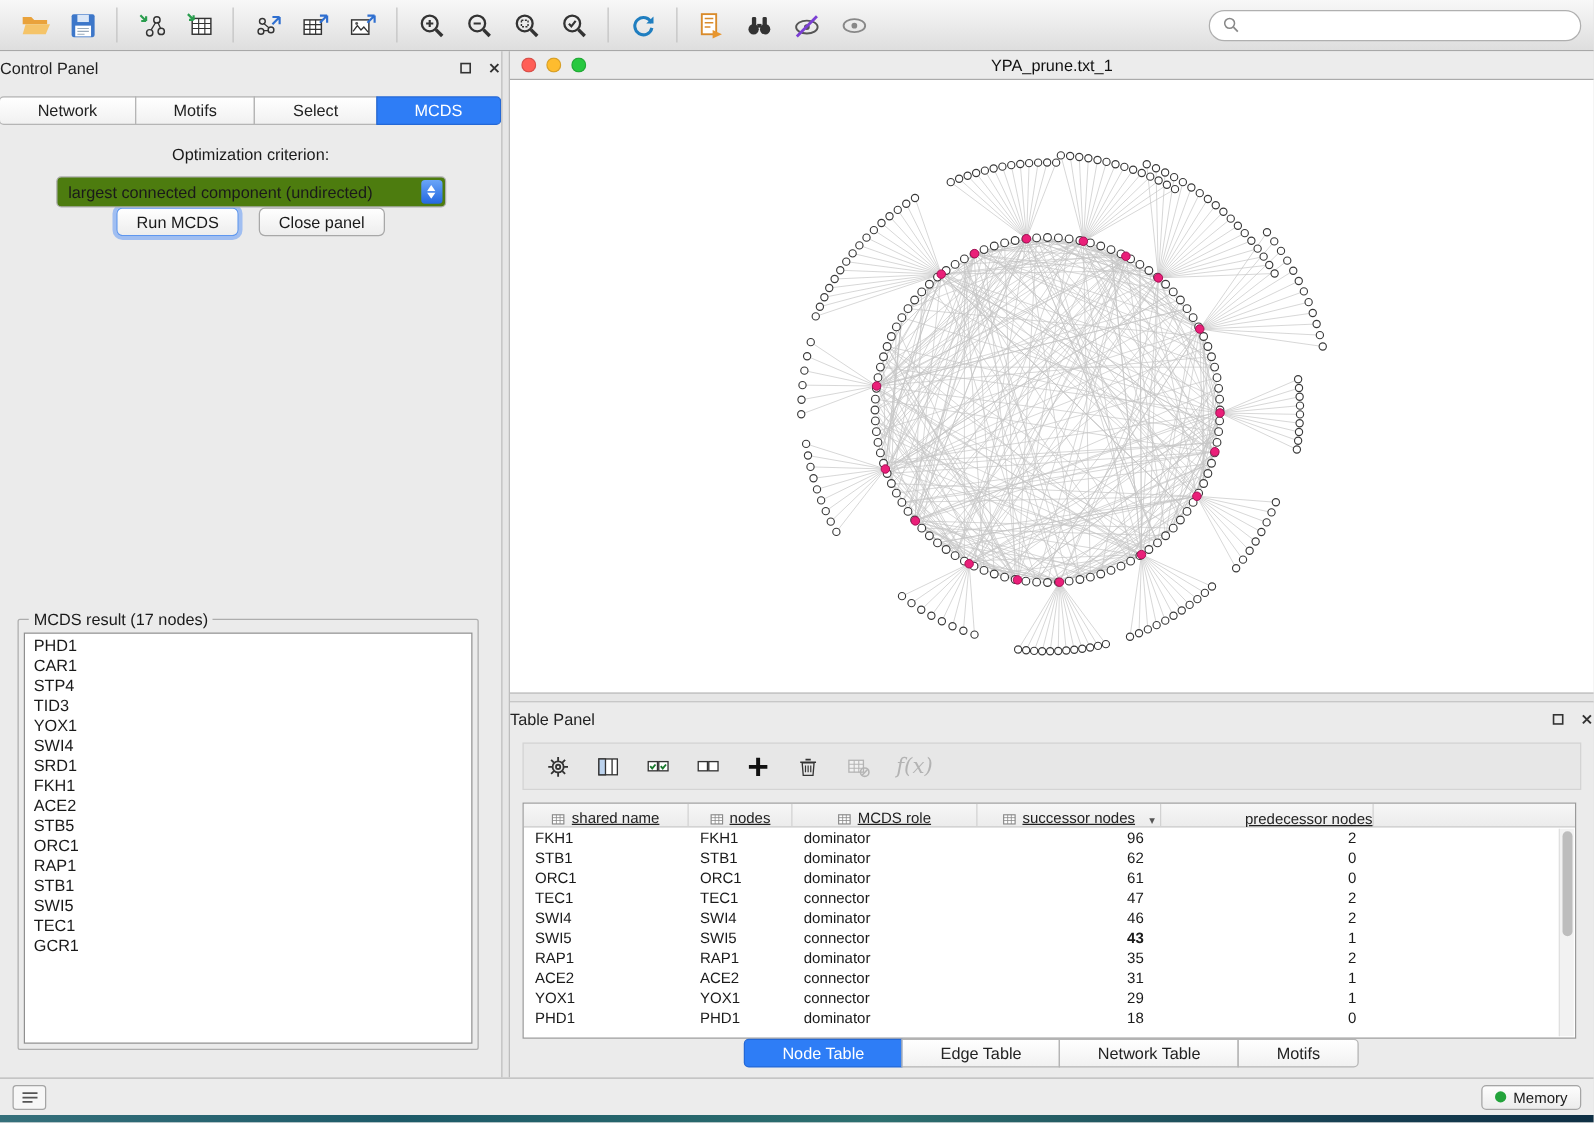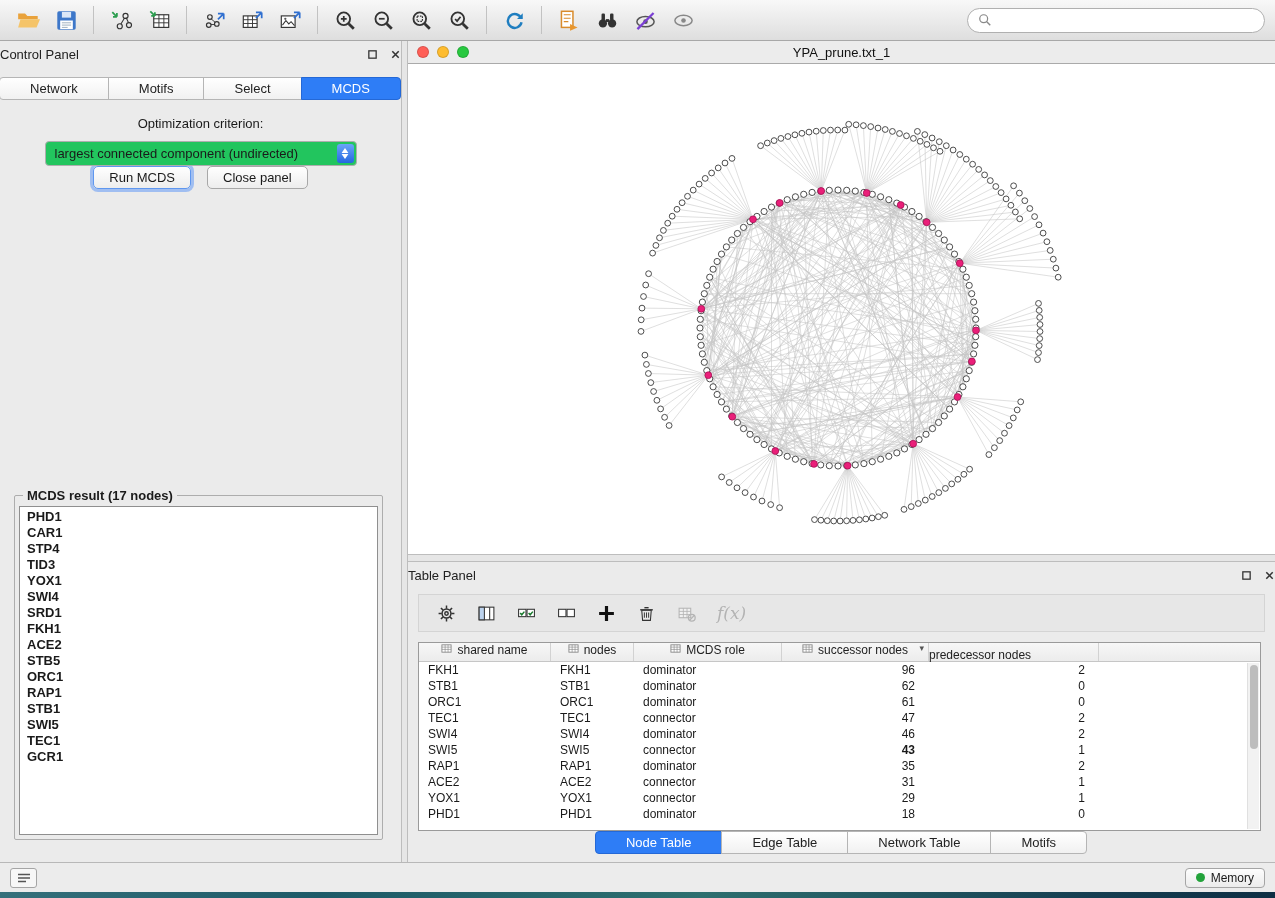--- a/index.html
+++ b/index.html
@@ -19,26 +19,26 @@
 .panel-header{height:26px;display:flex;align-items:center;padding:0 0;font-size:13px;color:#222;}
 .win-icons{margin-left:auto;display:flex;gap:12px;align-items:center;}
 .win-icons svg{width:11px;height:11px;}
 .ctrl-body{position:absolute;left:8px;right:8px;top:30px;bottom:0;}
 .tabs-row{display:flex;justify-content:center;padding-top:6px;}
 .tab{padding:3px 30px;border:1px solid #b5b5b5;background:linear-gradient(#ffffff,#f1f1f1);margin-left:-1px;font-size:13px;color:#222;white-space:nowrap;}
 .tab:first-child{border-radius:4px 0 0 4px;}
 .tab:last-child{border-radius:0 4px 4px 0;}
 .tab.active{background:#2e7df6;border-color:#2468d6;color:#fff;}
 .opt-label{text-align:center;margin-top:16px;}
-.select{width:312px;height:25px;margin:10px auto 0;background:#22c55e;border:1px solid #aeaeae;border-radius:4px;display:flex;align-items:center;padding-left:9px;position:relative;font-size:13px;}
+.select{width:312px;height:25px;margin:10px auto 0;background:#4d7c0f;border:1px solid #aeaeae;border-radius:4px;display:flex;align-items:center;padding-left:9px;position:relative;font-size:13px;}
 .stepper{position:absolute;right:2px;top:2px;bottom:2px;width:17px;border-radius:3px;background:linear-gradient(#6aa5f8,#2468e0);display:flex;flex-direction:column;align-items:center;justify-content:center;gap:1px;}
 .btn-row{display:flex;justify-content:center;gap:16px;}
 .btn{padding:3px 15px;font-size:13px;border:1px solid #a8a8a8;border-radius:5px;background:linear-gradient(#ffffff,#ededed);}
 .btn.focused{box-shadow:0 0 0 3px rgba(110,160,245,.6);border-color:#5f97ef;}
-.result-box{position:absolute;left:6px;right:10px;top:424px;bottom:22px;border:1px solid #adadad;border-radius:2px;font-weight:bold;}
+.result-box{position:absolute;left:6px;right:10px;top:424px;bottom:22px;border:1px solid #adadad;border-radius:2px;}
 .result-legend{position:absolute;top:-8px;left:8px;background:#ebebeb;padding:0 4px;font-size:13px;}
 .result-list{position:absolute;left:4px;right:4px;top:10px;bottom:4px;background:#fff;border:1px solid #8f8f8f;overflow:hidden;padding:2px 0;}
 .result-item{padding:0 7px;height:16px;line-height:16px;font-size:13px;}
 
 
 .v-splitter{position:absolute;left:401px;top:41px;width:7px;height:821px;background:#e6e6e6;border-left:1px solid #bdbdbd;border-right:1px solid #bdbdbd;}
 .h-splitter{position:absolute;left:408px;top:554px;right:0;height:8px;background:#e6e6e6;border-top:1px solid #bdbdbd;border-bottom:1px solid #bdbdbd;}
 
 
 .network-window{position:absolute;left:408px;top:41px;right:0;height:513px;background:#ececec;}
@@ -48,21 +48,21 @@
 .light.red{background:#ff5f57;} .light.yellow{background:#febc2e;} .light.green{background:#28c840;}
 .net-canvas{position:absolute;left:0;right:0;top:22px;bottom:0;background:#fff;border-top:1px solid #aaa;}
 
 
 .table-panel{position:absolute;left:408px;top:562px;right:0;height:300px;background:#ebebeb;}
 .tp-toolbar{margin:6px 10px 0;height:38px;background:#e7e7e7;border:1px solid #d4d4d4;display:flex;align-items:center;gap:21px;padding:0 18px;}
 .tp-toolbar svg{width:19px;height:19px;}
 .fx{font-family:"DejaVu Serif",serif;font-style:italic;font-size:17px;color:#b3b3b3;}
 .table-wrap{position:absolute;left:10px;right:14px;top:80px;bottom:31px;background:#fff;border:1px solid #9a9a9a;overflow:hidden;font-size:12px;}
 .thead{display:flex;background:linear-gradient(#f7f7f7,#ececec);border-bottom:1px solid #c6c6c6;height:19px;}
-.th{display:flex;align-items:flex-start;justify-content:center;gap:5px;border-right:1px solid #d2d2d2;font-size:12px;color:#222;position:relative;}
+.th{display:flex;align-items:flex-end;justify-content:center;gap:5px;border-right:1px solid #d2d2d2;font-size:12px;color:#222;position:relative;text-decoration:underline;}
 .th svg{width:11px;height:11px;}
 .caret{position:absolute;right:4px;font-size:9px;color:#555;}
 .tr{display:flex;height:16px;line-height:16px;}
 .td{padding-left:9px;overflow:hidden;white-space:nowrap;}
 .td.num{text-align:right;padding-right:14px;padding-left:0;}
 .vscroll{position:absolute;top:20px;right:1px;bottom:1px;width:12px;background:#f2f2f2;border-left:1px solid #e0e0e0;}
 .vthumb{position:absolute;top:2px;left:2px;width:8px;height:84px;background:#bdbdbd;border-radius:4px;}
 .table-tabs{position:absolute;bottom:8px;left:0;right:0;display:flex;justify-content:center;}
 
 

